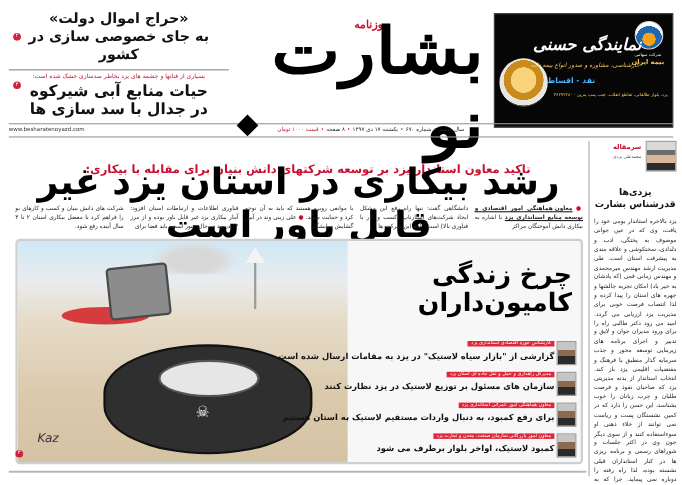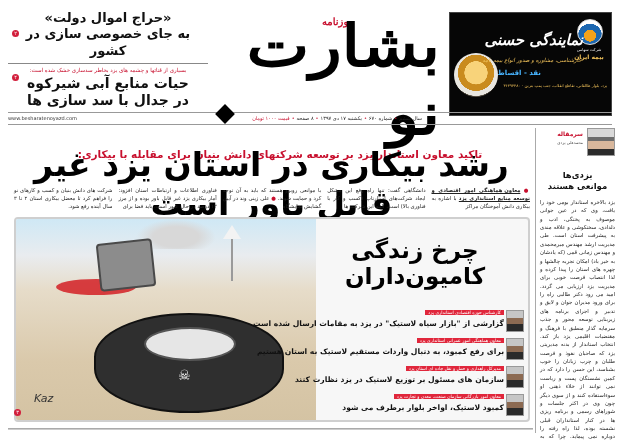--- a/index.html
+++ b/index.html
@@ -63,21 +63,21 @@
   .truck { position: absolute; left: 82px; top: 22px; width: 56px; height: 48px; background: #8c8c8c; border: 2px solid #4a4a4a; border-radius: 4px; transform: rotate(-6deg); }
   .blood { position: absolute; left: 40px; top: 60px; width: 80px; height: 16px; background: #d21f24; border-radius: 50%; opacity: 0.85; }
   .road-sign { position: absolute; left: 215px; top: 10px; width: 2px; height: 52px; background: #9a9a9a; }
   .road-sign::before { content: ""; position: absolute; left: -8px; top: -4px; width: 0; height: 0; border-left: 9px solid transparent; border-right: 9px solid transparent; border-bottom: 14px solid #f3f3f3; }
   .tire { position: absolute; left: 78px; top: 94px; width: 190px; height: 100px; background: #2f2f2f; border-radius: 50%/44%; border: 2px solid #111; }
   .tire-rim { position: absolute; left: 48px; top: 12px; width: 92px; height: 34px; border-radius: 50%; background: #e6e6e6; border: 2px solid #555; }
   .skull { position: absolute; left: 82px; top: 52px; color: #fff; font-size: 14px; }
   .signature { position: absolute; left: 18px; top: 173px; font-size: 11px; color: #333; font-style: italic; }
 
   .feature-kicker { position: absolute; right: 6px; top: 5px; background: #e0263b; color: #fff; font-size: 7.5px; font-weight: bold; padding: 1px 3px; }
-  .feature-title { position: absolute; right: 8px; top: 18px; width: 210px; text-align: center; font-size: 23px; font-weight: bold; line-height: 1.15; color: #000; }
+  .feature-title { position: absolute; right: 8px; top: 18px; width: 210px; font-size: 23px; font-weight: bold; line-height: 1.15; color: #000; }
 
   .side-stories { position: absolute; right: 4px; top: 90px; width: 220px; }
   .story { position: relative; height: 28px; margin-bottom: 0; }
   .story-photo { position: absolute; right: 0; top: 1px; width: 18px; height: 22px; border: 1px solid #999; background: linear-gradient(#c6c6c6 0 35%, #8c6a52 35% 65%, #2a2a2a 65%); }
   .story-role { position: absolute; right: 20px; top: 1px; background: #e0263b; color: #fff; font-size: 4.5px; padding: 0 3px; white-space: nowrap; }
   .story-title { position: absolute; right: 20px; top: 10px; font-size: 7.6px; font-weight: bold; white-space: nowrap; color: #111; }
 
   .footer-rule { position: absolute; left: 8px; top: 428px; width: 525px; height: 2px; border-top: 1px solid #aaa; border-bottom: 1px solid #ccc; }
 </style>
 </head>
@@ -123,21 +123,21 @@
 </div>
 
 <div class="editorial">
   <div class="editorial-head">
     <div class="avatar"></div>
     <div class="editorial-label">سرمقاله</div>
     <div class="editorial-author">محمدعلی یزدی</div>
   </div>
   <div class="editorial-title">
     <div>یزدی‌ها</div>
-    <div>موانعی هستند</div>
+    <div>قدرشناس بشارت</div>
   </div>
   <div class="editorial-body">یزد بالاخره استاندار بومی خود را یافت، وی که در عین جوانی موصوف به پختگی، ادب و دلدادی، سختکوشی و علاقه مندی به پیشرفت استان است. طی مدیریت ارشد مهندس میرمحمدی و مهندس زمانی قمی (که یادشان به خیر باد) امکان تجربه چالشها و چهره های استان را پیدا کرده و لذا انتصاب فرصت خوبی برای مدیریت یزد ارزیابی می گردد. امید می رود دکتر طالبی راه را برای ورود مدیران جوان و لایق و تدبیر و اجرای برنامه های زیربنایی توسعه محور و جذب سرمایه گذار منطبق با فرهنگ و مقتضیات اقلیمی یزد باز کند. انتخاب استاندار از بدنه مدیریتی یزد که صاحبان نفوذ و فرصت طلبان و چرب زبانان را خوب بشناسد، این حسن را دارد که در کمین نشستگان پست و ریاست نمی توانند از خلاء ذهنی او سوءاستفاده کنند و از سوی دیگر چون وی در اکثر جلسات و شوراهای رسمی و برنامه ریزی ها در کنار استانداران قبلی نشسته بوده، لذا راه رفته را دوباره نمی پیماید. چرا که به فراست دریافته یزد دیگر زمان آزمایش و خطا ندارد.</div>
 
 </div>
 
 <div class="kicker-main">تاکید معاون استاندار یزد بر توسعه شرکتهای دانش بنیان برای مقابله با بیکاری:</div>
 <div class="headline-main">رشد بیکاری در استان یزد غیر قابل باور است</div>
 
 <div class="lead-cols">
   <div class="lead-col">
@@ -176,30 +176,30 @@
   </div>
 
   <div class="side-stories">
     <div class="story">
       <div class="story-photo"></div>
       <div class="story-role">کارشناس حوزه اقتصادی استانداری یزد</div>
       <div class="story-title">گزارشی از "بازار سیاه لاستیک" در یزد به مقامات ارسال شده است</div>
     </div>
     <div class="story">
       <div class="story-photo"></div>
+      <div class="story-role">مدیرکل راهداری و حمل و نقل جاده ای استان یزد</div>
+      <div class="story-title">سازمان های مسئول بر توزیع لاستیک در یزد نظارت کنند</div>
+    </div>
+    <div class="story">
+      <div class="story-photo"></div>
       <div class="story-role">معاون هماهنگی امور عمرانی استانداری یزد</div>
       <div class="story-title">برای رفع کمبود، به دنبال واردات مستقیم لاستیک به استان هستیم</div>
     </div>
     <div class="story">
       <div class="story-photo"></div>
-      <div class="story-role">مدیرکل راهداری و حمل و نقل جاده ای استان یزد</div>
-      <div class="story-title">سازمان های مسئول بر توزیع لاستیک در یزد نظارت کنند</div>
-    </div>
-    <div class="story">
-      <div class="story-photo"></div>
       <div class="story-role">معاون امور بازرگانی سازمان صنعت، معدن و تجارت یزد</div>
       <div class="story-title">کمبود لاستیک، اواخر بلوار برطرف می شود</div>
     </div>
   </div>
 </div>
 <div class="page-dot" style="left:14px; top:409px;">۳</div>
 
 <div class="footer-rule"></div>
 
 </body></html>

